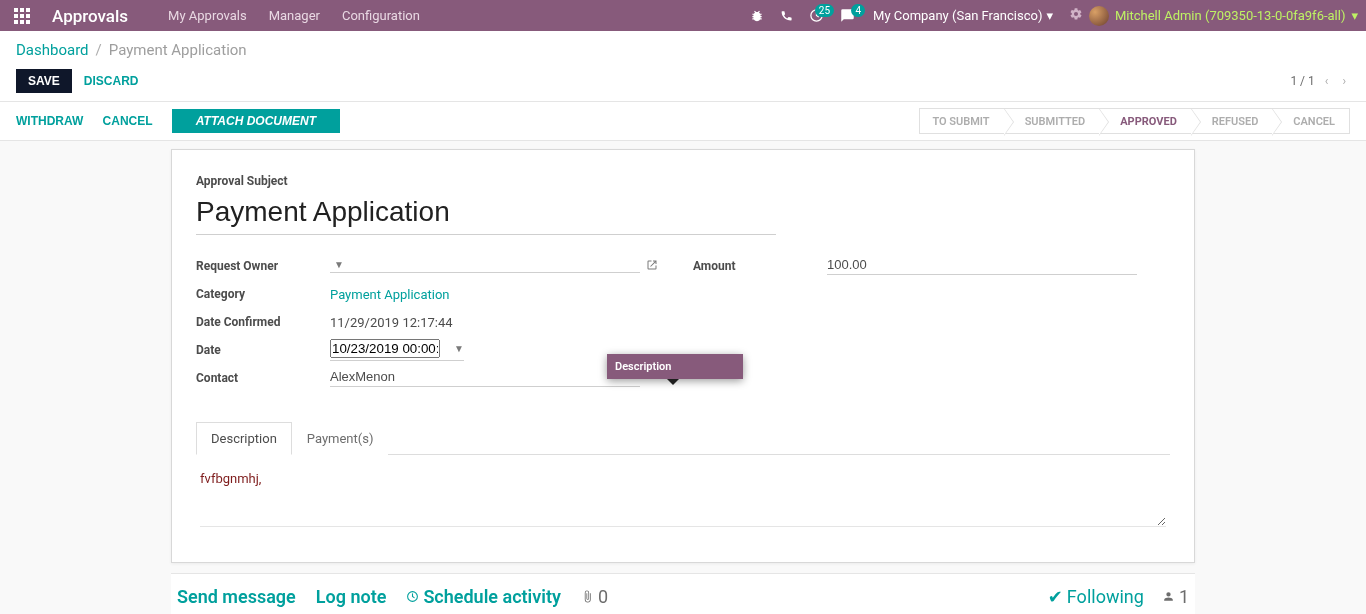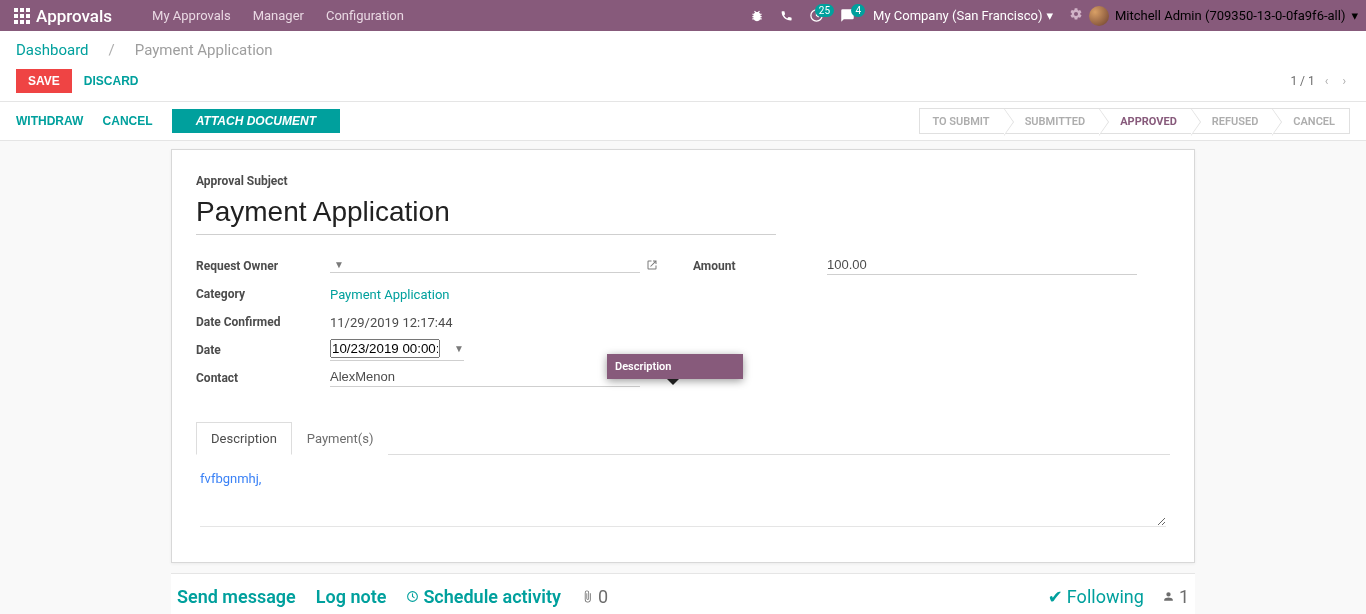--- a/index.html
+++ b/index.html
@@ -2,41 +2,41 @@
 <html><head>
 <meta charset="utf-8">
 <style>
 * { box-sizing: border-box; margin: 0; padding: 0; }
 body { font-family: -apple-system, BlinkMacSystemFont, "Segoe UI", Roboto, Helvetica, Arial, sans-serif; font-size: 13px; color: #4c4c4c; background: #f9f9f9; width: 1366px; height: 614px; overflow: hidden; position: relative; }
 
 
 .topnav { background: #875a7b; height: 31px; display: flex; align-items: center; color: #fff; padding: 0 8px; }
 .topnav .apps-icon { width: 28px; height: 28px; display:flex; align-items:center; justify-content:center; cursor:pointer; }
 .topnav .apps-icon svg { fill: #fff; }
-.topnav .brand { font-size: 17px; font-weight: 500; margin-left: 0; margin-right: 40px; color:#fff; }
+.topnav .brand { font-size: 17px; font-weight: 500; margin-left: 16px; margin-right: 40px; color:#fff; }
 .topnav .menu-item { color: #e9d8e3; font-size: 13px; margin-right: 22px; cursor:pointer; }
 .topnav .menu-item:first-of-type { color:#fff; }
 .topnav .spacer { flex: 1; }
 .topnav .ricon { display:flex; align-items:center; margin: 0 8px; cursor:pointer; position:relative; color:#fff; }
 .topnav .ricon svg { fill:#fff; }
 .badge-green { position:absolute; top:-4px; right:-10px; background:#00a09d; color:#fff; border-radius:8px; font-size:10px; padding:0 4px; line-height:13px; }
 .company { color:#fff; font-size:13px; margin: 0 10px; display:flex; align-items:center; cursor:pointer; }
 .company .caret { margin-left:4px; }
 .gear { color:#d1b3c7; margin:0 6px; cursor:pointer; }
-.userbox { display:flex; align-items:center; color:#000000; font-size:13px; cursor:pointer; }
+.userbox { display:flex; align-items:center; color:#bef264; font-size:13px; cursor:pointer; }
 .avatar { width:20px; height:20px; border-radius:50%; background: radial-gradient(circle at 30% 30%, #d9a066, #6b3e2e); margin-right:6px; }
 
 
 .toolbar { background:#fff; border-bottom:1px solid #e5e5e5; padding: 10px 16px 0 16px; }
-.breadcrumb { font-size:15px; color:#5d5d5d; display:flex; align-items:center; gap:20px; }
+.breadcrumb { font-size:15px; color:#5d5d5d; display:flex; align-items:center; gap:7px; }
 .breadcrumb a { color:#00a09d; text-decoration:none; }
 .breadcrumb .sep { color:#adadad; }
 .breadcrumb .current { color:#9e9e9e; }
 .actionrow { display:flex; align-items:center; margin-top:10px; padding-bottom:8px; }
-.btn-primary { background:#ef4444; color:#fff; border:none; padding:5px 12px; font-size:12px; font-weight:600; cursor:pointer; margin-right:12px; }
+.btn-primary { background:#0f172a; color:#fff; border:none; padding:5px 12px; font-size:12px; font-weight:600; cursor:pointer; margin-right:12px; }
 .btn-link { background:none; border:none; color:#00a09d; font-size:12px; font-weight:600; cursor:pointer; }
 .pager { margin-left:auto; display:flex; align-items:center; color:#6d6d6d; font-size:12px; gap:6px; }
 .pager .arrow { color:#adadad; cursor:pointer; padding:4px; }
 
 
 .statusrow { display:flex; align-items:center; background:#fff; border-bottom:1px solid #e5e5e5; padding:6px 16px; }
 .statusrow .leftbtns .sb { color:#00a09d; font-size:12px; font-weight:600; margin-right:16px; cursor:pointer; background:none; border:none; }
 .statusrow .leftbtns .sb.primary { background:#00a09d; color:#fff; padding:5px 24px;font-style:italic; }
 .statusbar { margin-left:auto; display:flex; align-items:flex-end; }
 .status-step { position:relative; height:26px; display:flex; align-items:center; padding:0 14px 0 20px; font-size:11px; font-weight:600; color:#adadad; background:#fff; border:1px solid #e0e0e0; border-right:none; cursor:pointer; }
@@ -65,21 +65,21 @@
 .caret-down { color:#7a7a7a; margin-left:4px; cursor:pointer; font-size:10px; }
 .date-under { border-bottom:1px solid #cfcfcf; width:134px; display:flex; align-items:center; justify-content:space-between; padding-bottom:2px; }
 .amount-under { border-bottom:1px solid #cfcfcf; width:310px; padding-bottom:2px; }
 .amount-under input { border:none; outline:none; font-size:13px; width:100%; color:#4c4c4c; }
 
 
 .tabs { margin-top:28px; border-bottom:1px solid #ddd; display:flex; }
 .tab { padding:8px 14px; font-size:13px; color:#6d6d6d; cursor:pointer; border:1px solid transparent; border-bottom:none; position:relative; top:1px; background:#fff; }
 .tab.active { border-color:#ddd; border-bottom:1px solid #fff; color:#4c4c4c; }
 .tab-content { padding:14px 4px 4px 4px; }
-.desc-area { width:100%; min-height:58px; border:none; border-bottom:1px solid #e5e5e5; resize:both; font-size:13px; color:#3b82f6; font-family:inherit; outline:none; padding:2px 0; }
+.desc-area { width:100%; min-height:58px; border:none; border-bottom:1px solid #e5e5e5; resize:both; font-size:13px; color:#7f1d1d; font-family:inherit; outline:none; padding:2px 0; }
 
 
 .tooltip { position:absolute; left:607px; top:354px; width:136px; background:#1f1f1f; color:#ddd; font-size:11px; border-radius:2px; box-shadow:0 2px 8px rgba(0,0,0,0.4); z-index:100; }
 .tooltip .tt-head { background:#875a7b; color:#fff; padding:6px 8px; font-weight:600; font-size:11px; }
 .tooltip ul { list-style:none; padding:6px 8px 8px 8px; }
 .tooltip li { display:flex; align-items:baseline; margin:2px 0; }
 .tooltip li::before { content:'\25E6'; margin-right:6px; color:#ddd; }
 .tooltip b { color:#fff; font-weight:600; margin-right:3px; }
 .tooltip::after { content:''; position:absolute; bottom:-6px; left:60px; width:0; height:0; border-left:6px solid transparent; border-right:6px solid transparent; border-top:6px solid #1f1f1f; }
 

